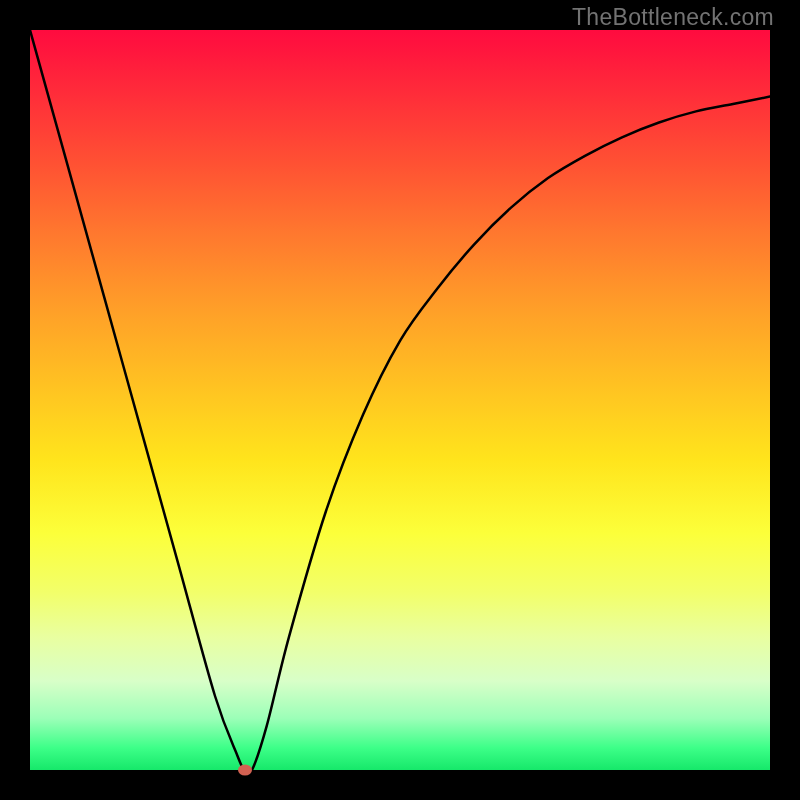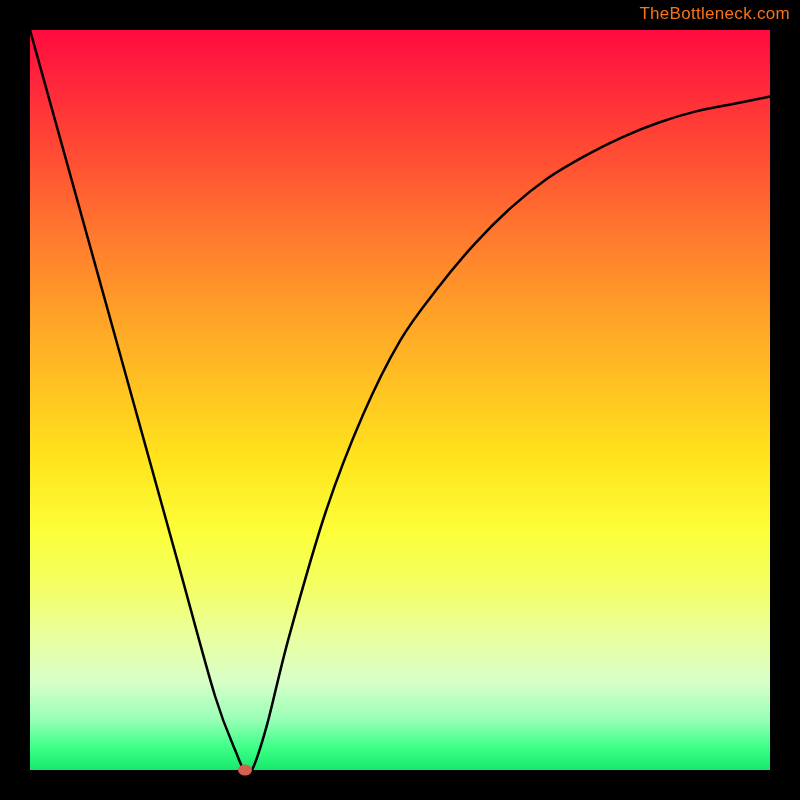--- a/index.html
+++ b/index.html
@@ -13,23 +13,23 @@
   }
   .frame {
     position: relative;
     width: 800px;
     height: 800px;
     background: #000;
   }
   .watermark {
     position: absolute;
     top: 4px;
-    right: 10px;
-    color: #f97316;
-    font-size: 17px;
+    right: 26px;
+    color: #737373;
+    font-size: 23px;
     font-weight: 500;
     letter-spacing: 0.3px;
     user-select: none;
   }
   .plot {
     position: absolute;
     left: 30px;
     top: 30px;
     width: 740px;
     height: 740px;

